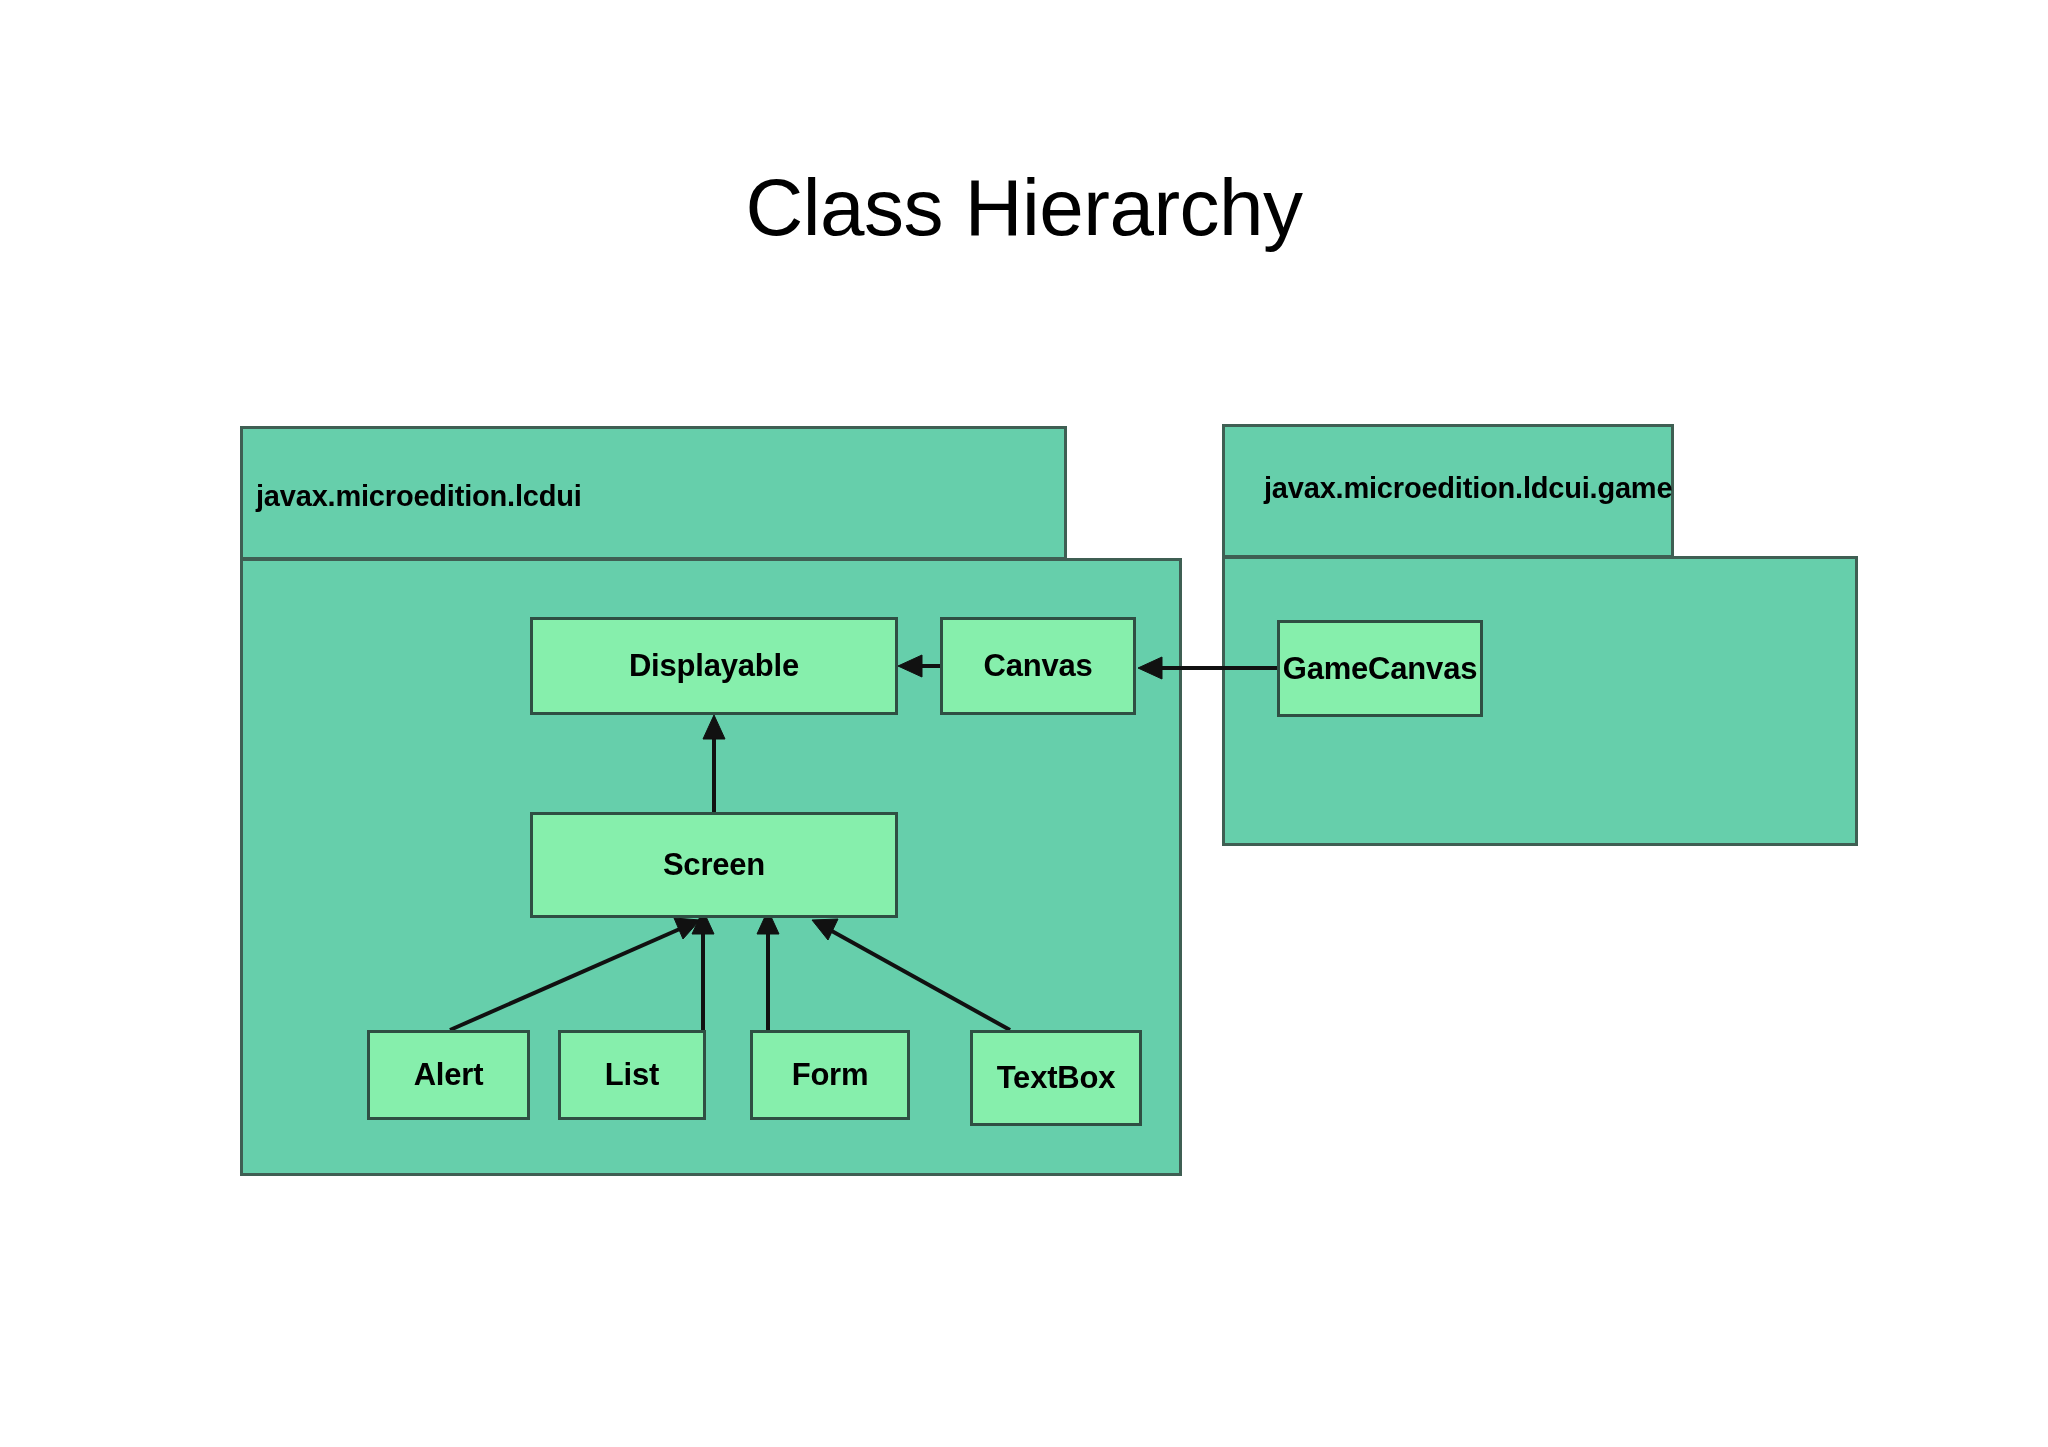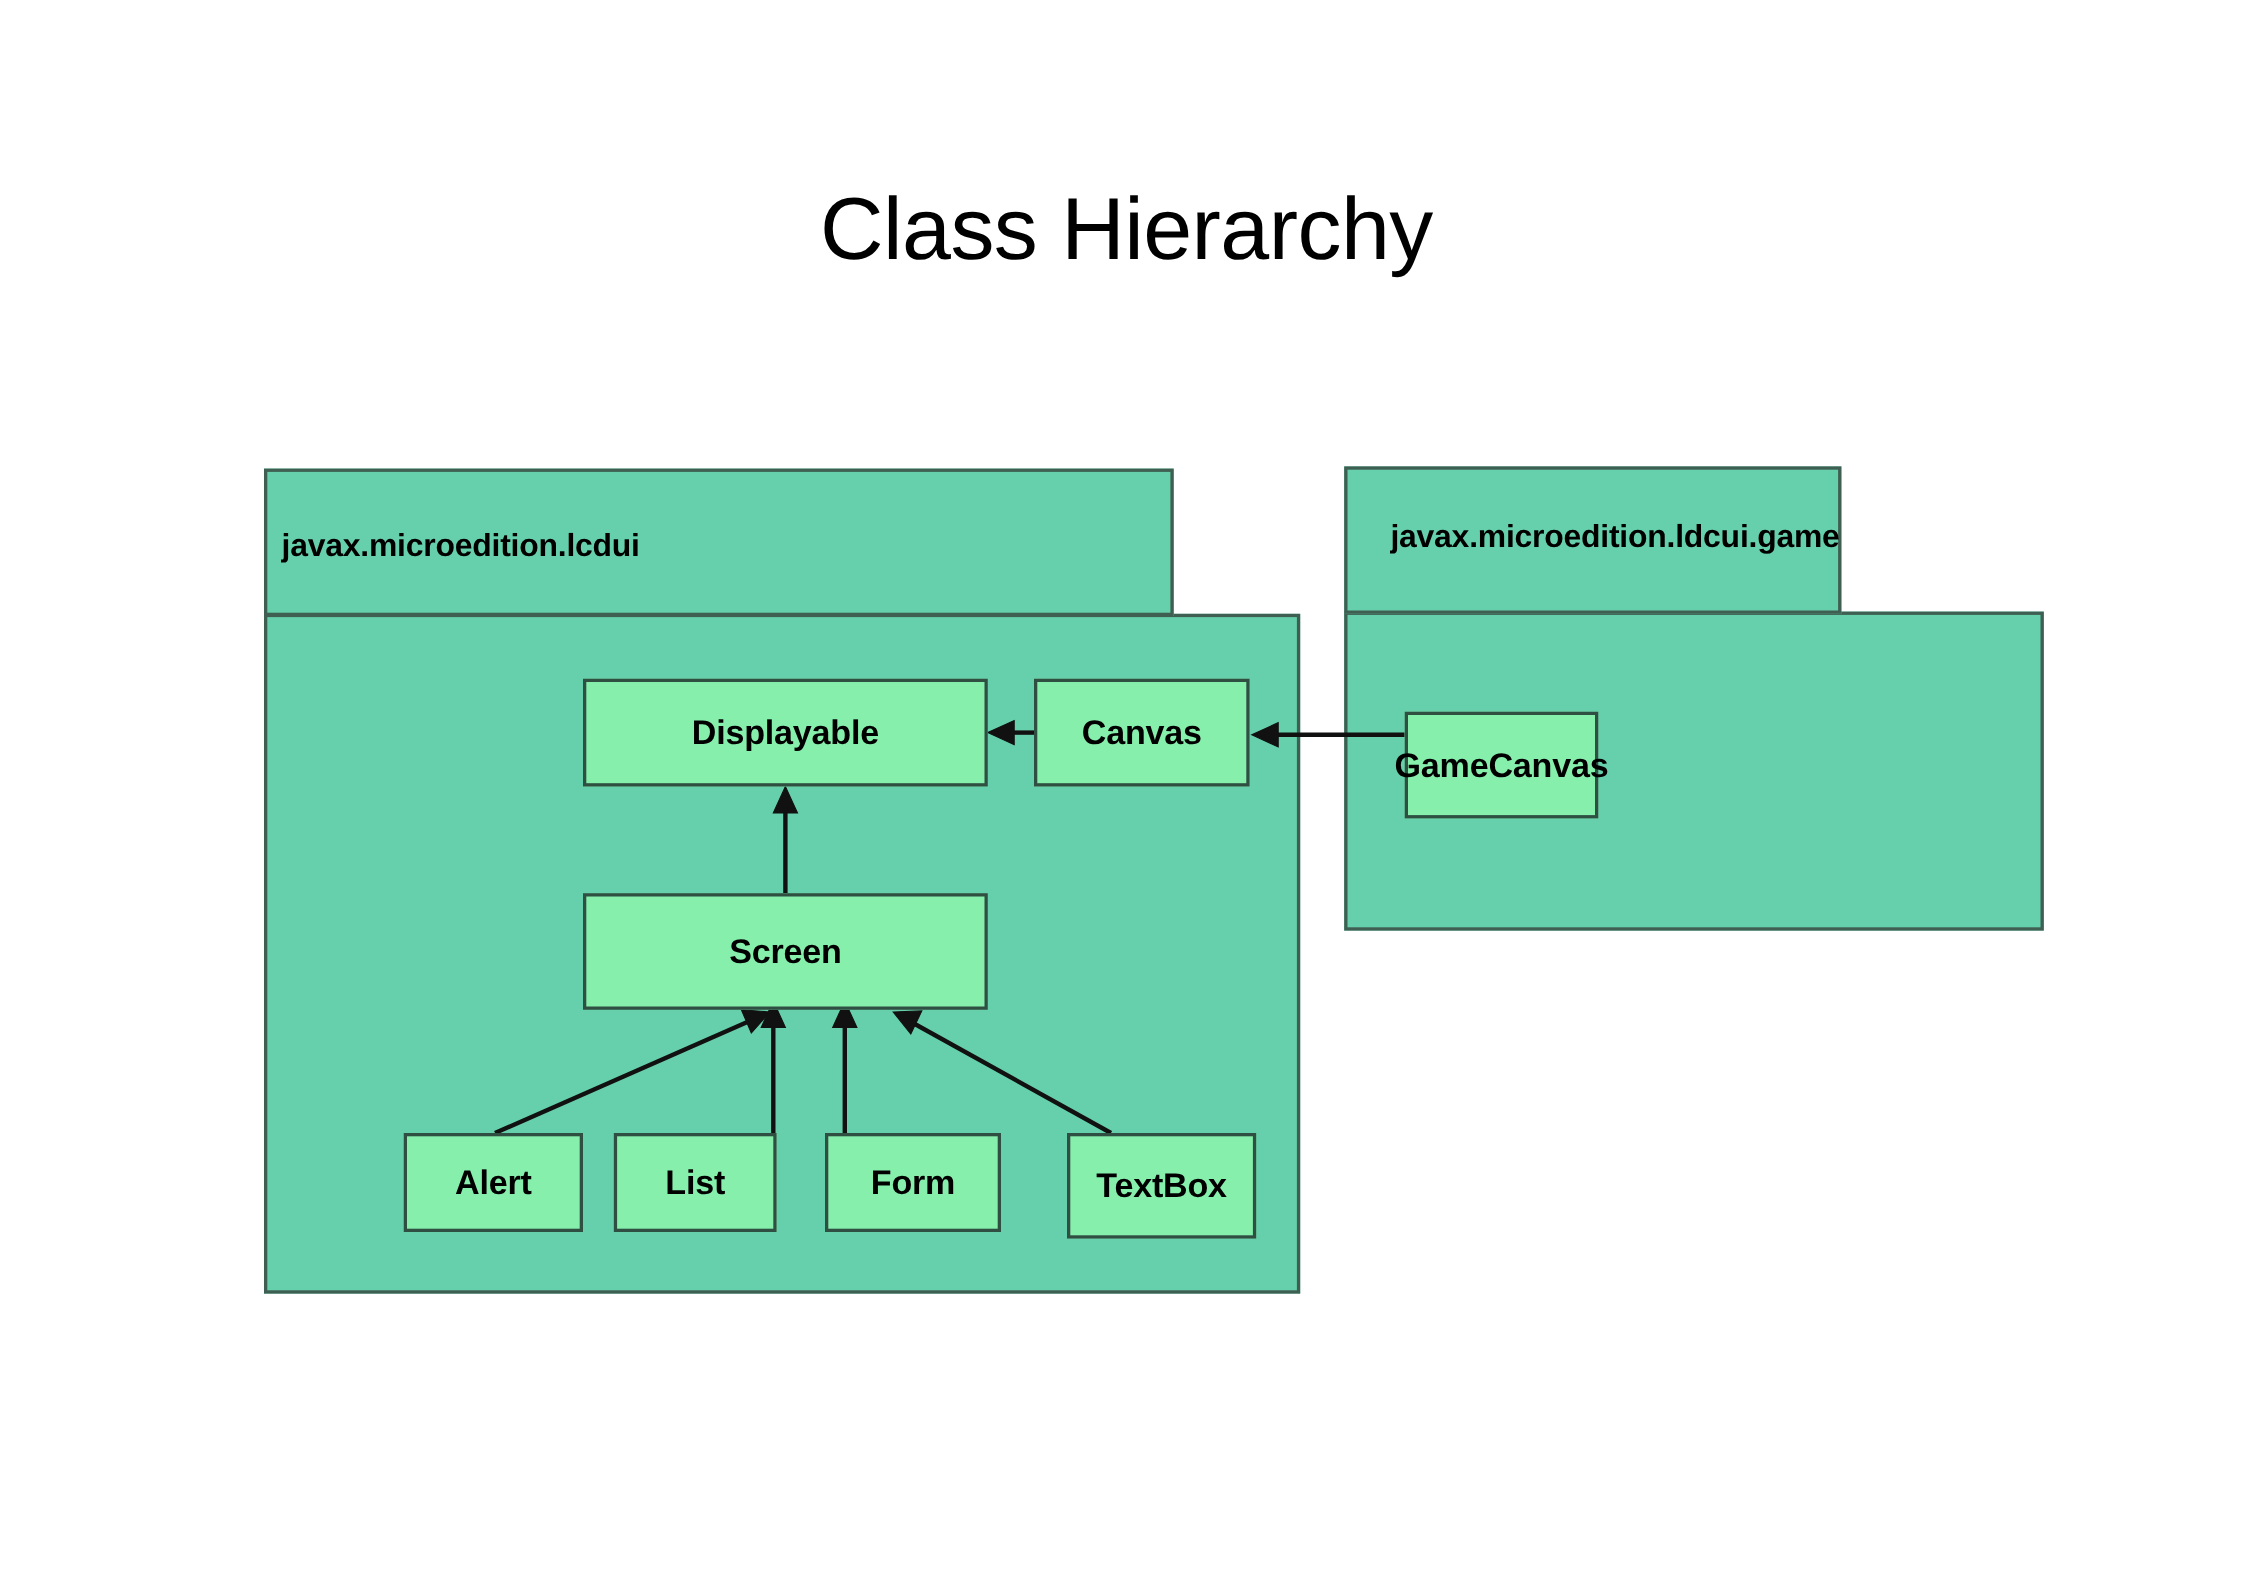--- a/index.html
+++ b/index.html
@@ -92,21 +92,21 @@
     font-family: "Liberation Sans", sans-serif;
     font-size: 31px;
     font-weight: bold;
     color: #000000;
     white-space: nowrap;
     letter-spacing: -0.2px;
   }
 
   #class-displayable { left: 530px;  top: 617px;  width: 368px;  height: 98px;  }
   #class-canvas      { left: 940px;  top: 617px;  width: 196px;  height: 98px;  }
-  #class-gamecanvas  { left: 1277px; top: 647px;  width: 176px;  height: 97px;  }
+  #class-gamecanvas  { left: 1277px; top: 620px;  width: 206px;  height: 97px;  }
   #class-screen      { left: 530px;  top: 812px;  width: 368px;  height: 106px;  }
   #class-alert       { left: 367px;  top: 1030px; width: 163px;  height: 90px;  }
   #class-list        { left: 558px;  top: 1030px; width: 148px;  height: 90px;  }
   #class-form        { left: 750px;  top: 1030px; width: 160px;  height: 90px;  }
   #class-textbox     { left: 938px;  top: 1030px; width: 172px;  height: 96px; margin-left: 32px;  }
 
   
   #connector-layer {
     position: absolute;
     left: 0;

